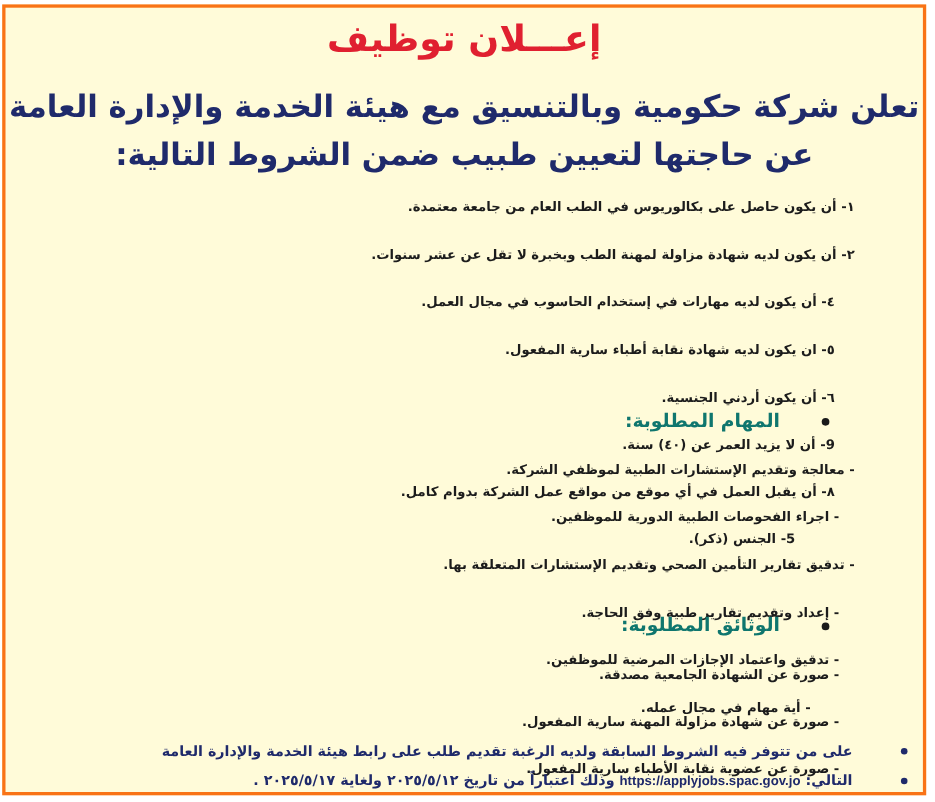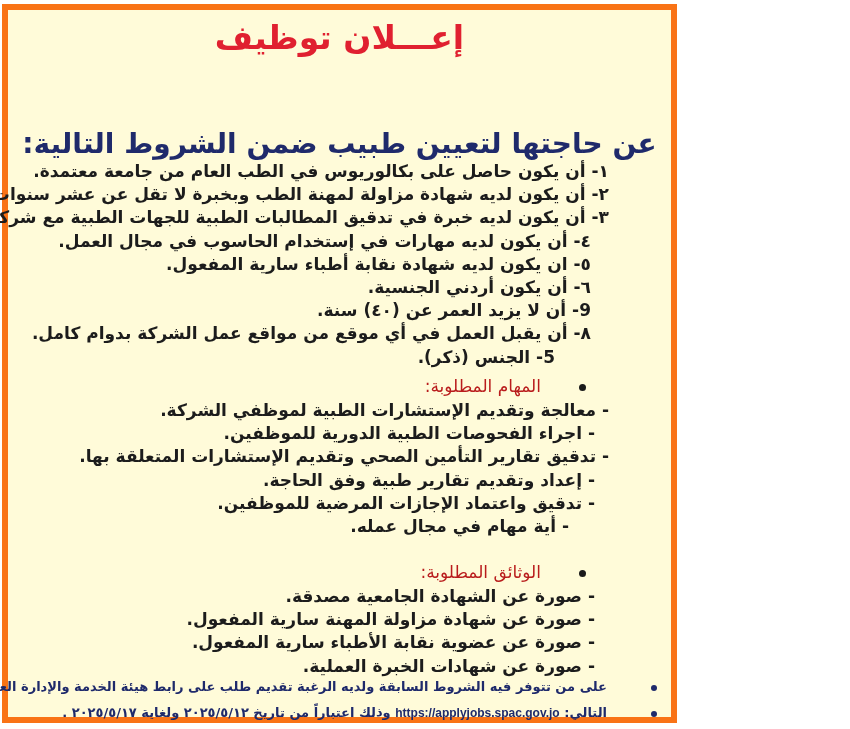--- a/index.html
+++ b/index.html
@@ -10,24 +10,24 @@
     body {
       width: 850px;
       height: 729px;
       overflow: hidden;
       position: relative;
     }
     .frame {
       position: absolute;
       left: 2px;
       top: 4px;
-      width: 675px;
+      width: 840px;
       height: 719px;
       background: #fffbd9;
-      border: 6px solid #f97316;
+      border: 3px solid #f97316;
       box-sizing: border-box;
       direction: rtl;
       font-family: "DejaVu Sans", sans-serif;
       color: #1c1c1c;
     }
     .title {
       position: absolute;
       top: 6px;
       left: 0;
       right: 0;
@@ -53,34 +53,35 @@
 
     .list {
       position: absolute;
       right: 62px;
       left: 20px;
       margin: 0;
       padding: 0;
       list-style: none;
     }
     .list li {
-      font-size: 17px;
+      font-size: 12px;
       font-weight: bold;
       line-height: 23.2px;
       white-space: nowrap;
+      margin-top: 20px;
     }
     .conditions { top: 150px; }
 
     .section-head {
       position: absolute;
       right: 85px;
       font-size: 17px;
-      font-weight: normal;
+      font-weight: bold;
       line-height: 24px;
-      color: #b91c1c;
+      color: #0f766e;
     }
     .section-head .bullet {
       display: inline-block;
       width: 7px;
       height: 7px;
       background: #1a1a1a;
       border-radius: 50%;
       margin-left: 38px;
       vertical-align: middle;
     }
@@ -118,26 +119,26 @@
       unicode-bidi: embed;
     }
   </style>
 </head>
 <body>
 
 <div class="frame">
 
   <div class="title">إعـــلان توظيف</div>
 
+  <div class="headline l1">تعلن شركة حكومية وبالتنسيق مع هيئة الخدمة والإدارة العامة</div>
   <div class="headline l2">عن حاجتها لتعيين طبيب ضمن  الشروط التالية:</div>
 
   <ul class="list conditions">
     <li>١- أن يكون حاصل على بكالوريوس في الطب العام من جامعة معتمدة.</li>
     <li>٢- أن يكون لديه شهادة مزاولة لمهنة الطب وبخبرة لا تقل عن عشر سنوات.</li>
-    <li>٣- أن يكون لديه خبرة في تدقيق المطالبات الطبية للجهات الطبية مع شركات ادارة التامين لا تقل عن سنتين.</li>
     <li style="padding-right:18px">٤- أن يكون لديه مهارات في إستخدام الحاسوب في مجال العمل.</li>
     <li style="padding-right:18px">٥- ان يكون لديه شهادة نقابة أطباء سارية المفعول.</li>
     <li style="padding-right:18px">٦- أن يكون أردني الجنسية.</li>
     <li style="padding-right:18px">9- أن لا يزيد العمر عن (٤٠) سنة.</li>
     <li style="padding-right:18px">٨- أن يقبل العمل في أي موقع من مواقع عمل الشركة بدوام كامل.</li>
     <li style="padding-right:54px">5- الجنس (ذكر).</li>
   </ul>
 
   <div class="section-head tasks-head">
     <span class="bullet"></span><span>المهام المطلوبة:</span>

